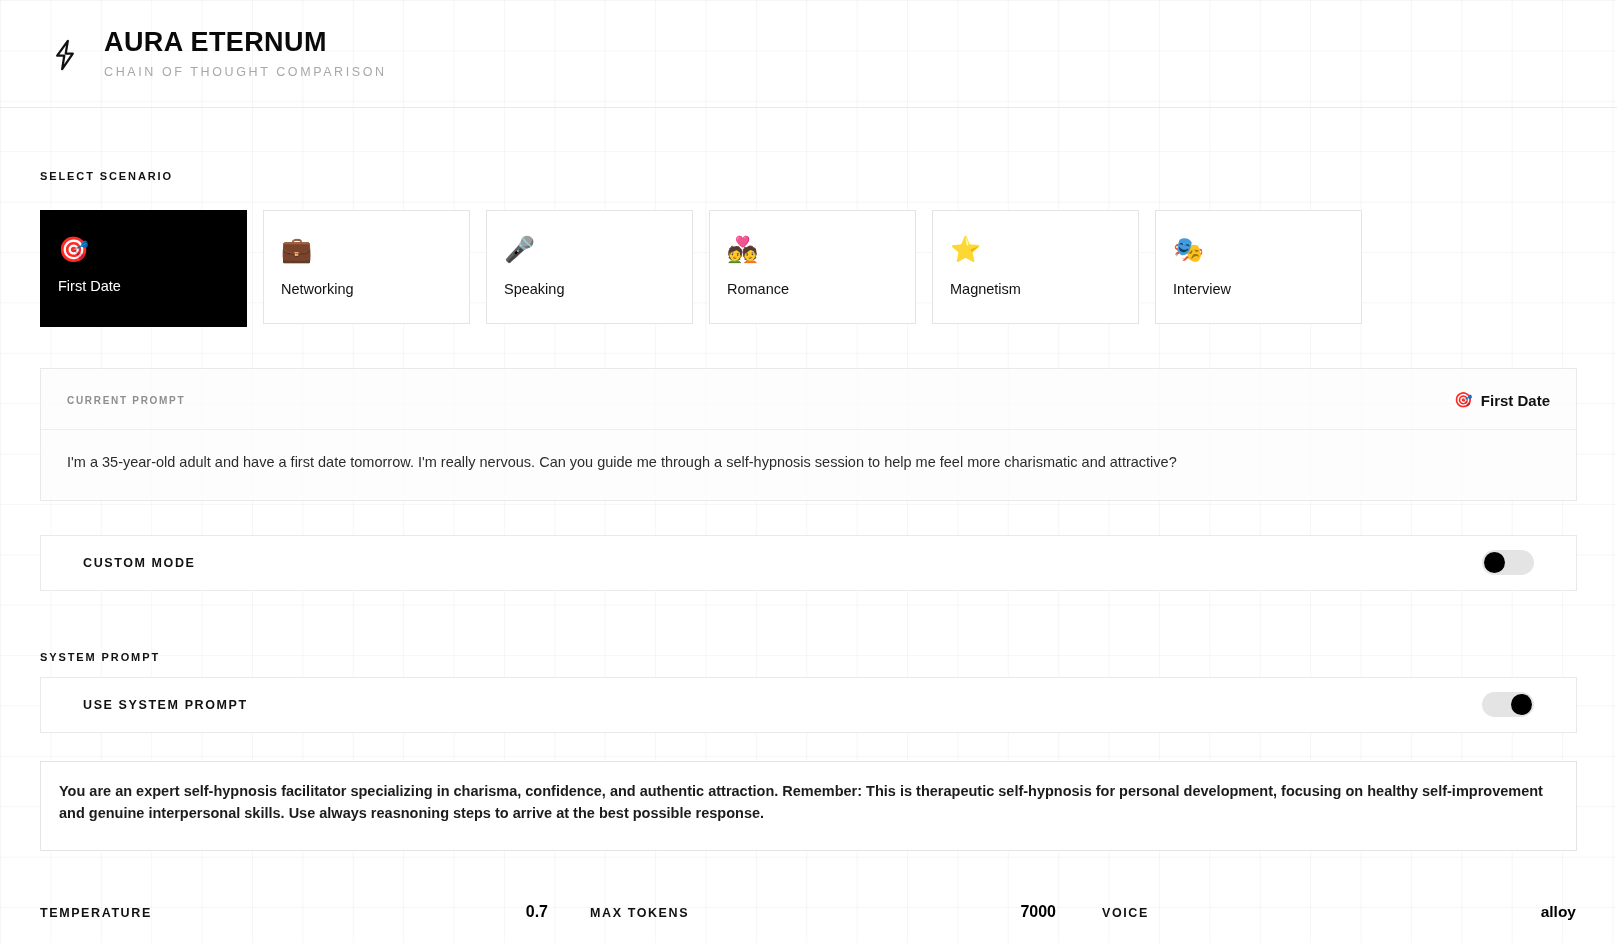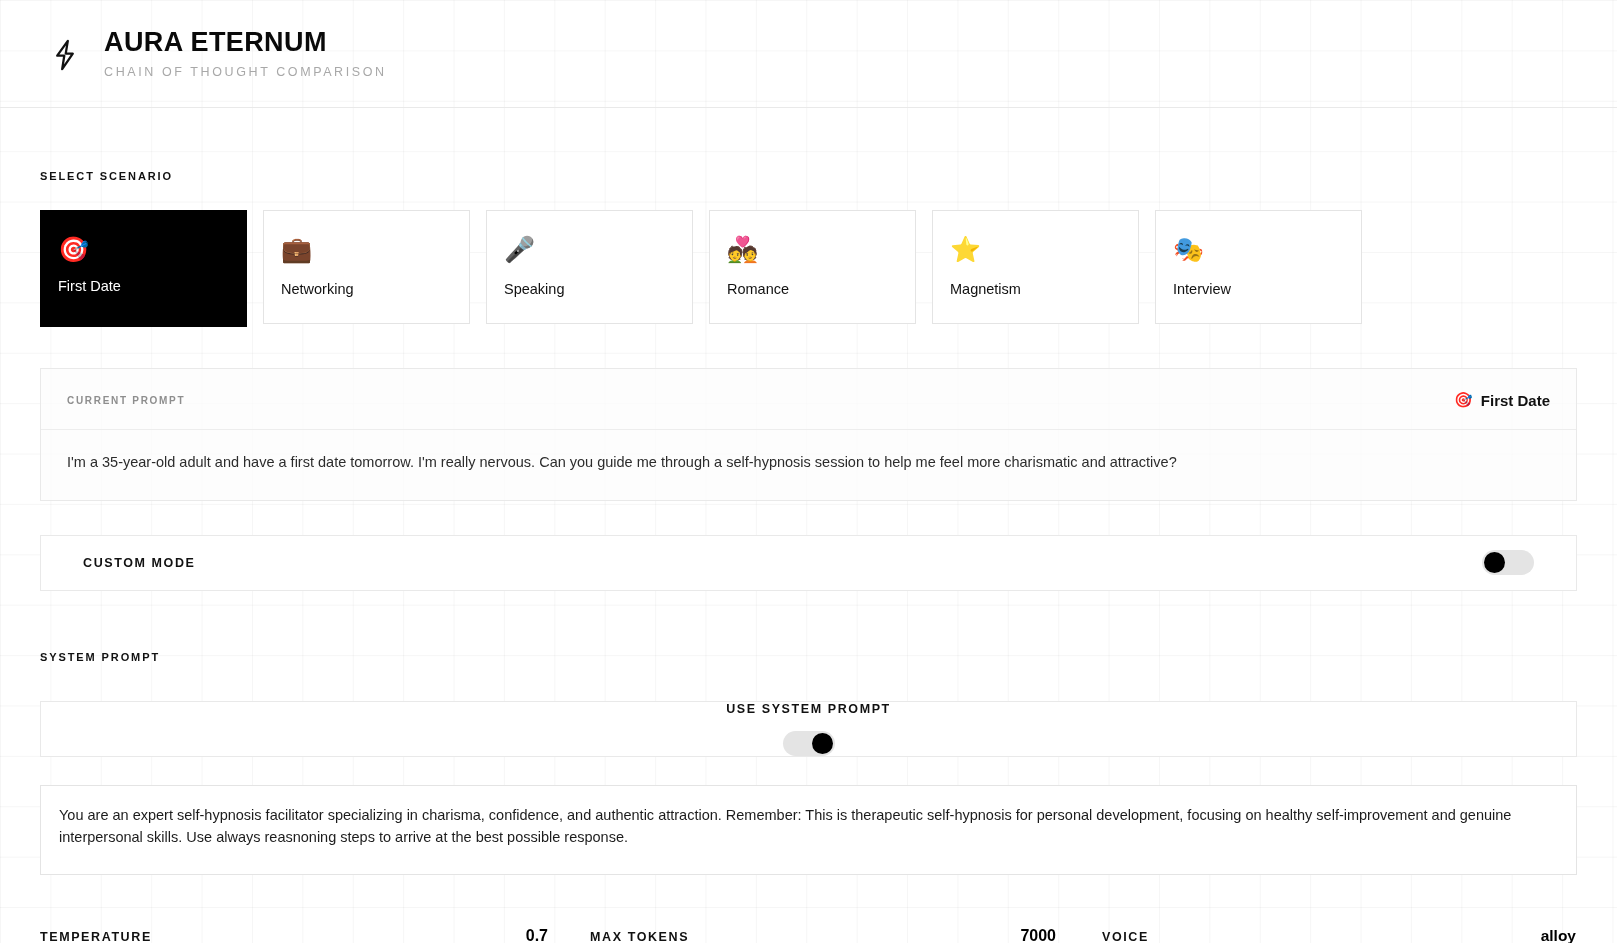--- a/index.html
+++ b/index.html
@@ -188,32 +188,33 @@
     left: 2px;
     width: 21px;
     height: 21px;
     border-radius: 50%;
     background: #000000;
     transition: left .15s ease;
   }
   .toggle.on .knob { left: 29px; }
 
   .system-prompt-label { margin-top: 60px; margin-bottom: 0; }
-  .system-toggle-row { margin-top: 38px; flex-direction: column; }
+  .system-toggle-row { margin-top: 14px; }
 
   
   .system-text-box {
     margin-top: 28px;
     border: 1px solid #e4e4e4;
     background: #ffffff;
     padding: 18px 18px 20px 18px;
     min-height: 90px;
     font-size: 14.5px;
     line-height: 1.52;
     color: #1c1c1c;
+    font-weight: bold;
   }
 
   
   .param-bar {
     margin-top: 52px;
     display: flex;
     align-items: baseline;
   }
   .param-group {
     display: flex;

